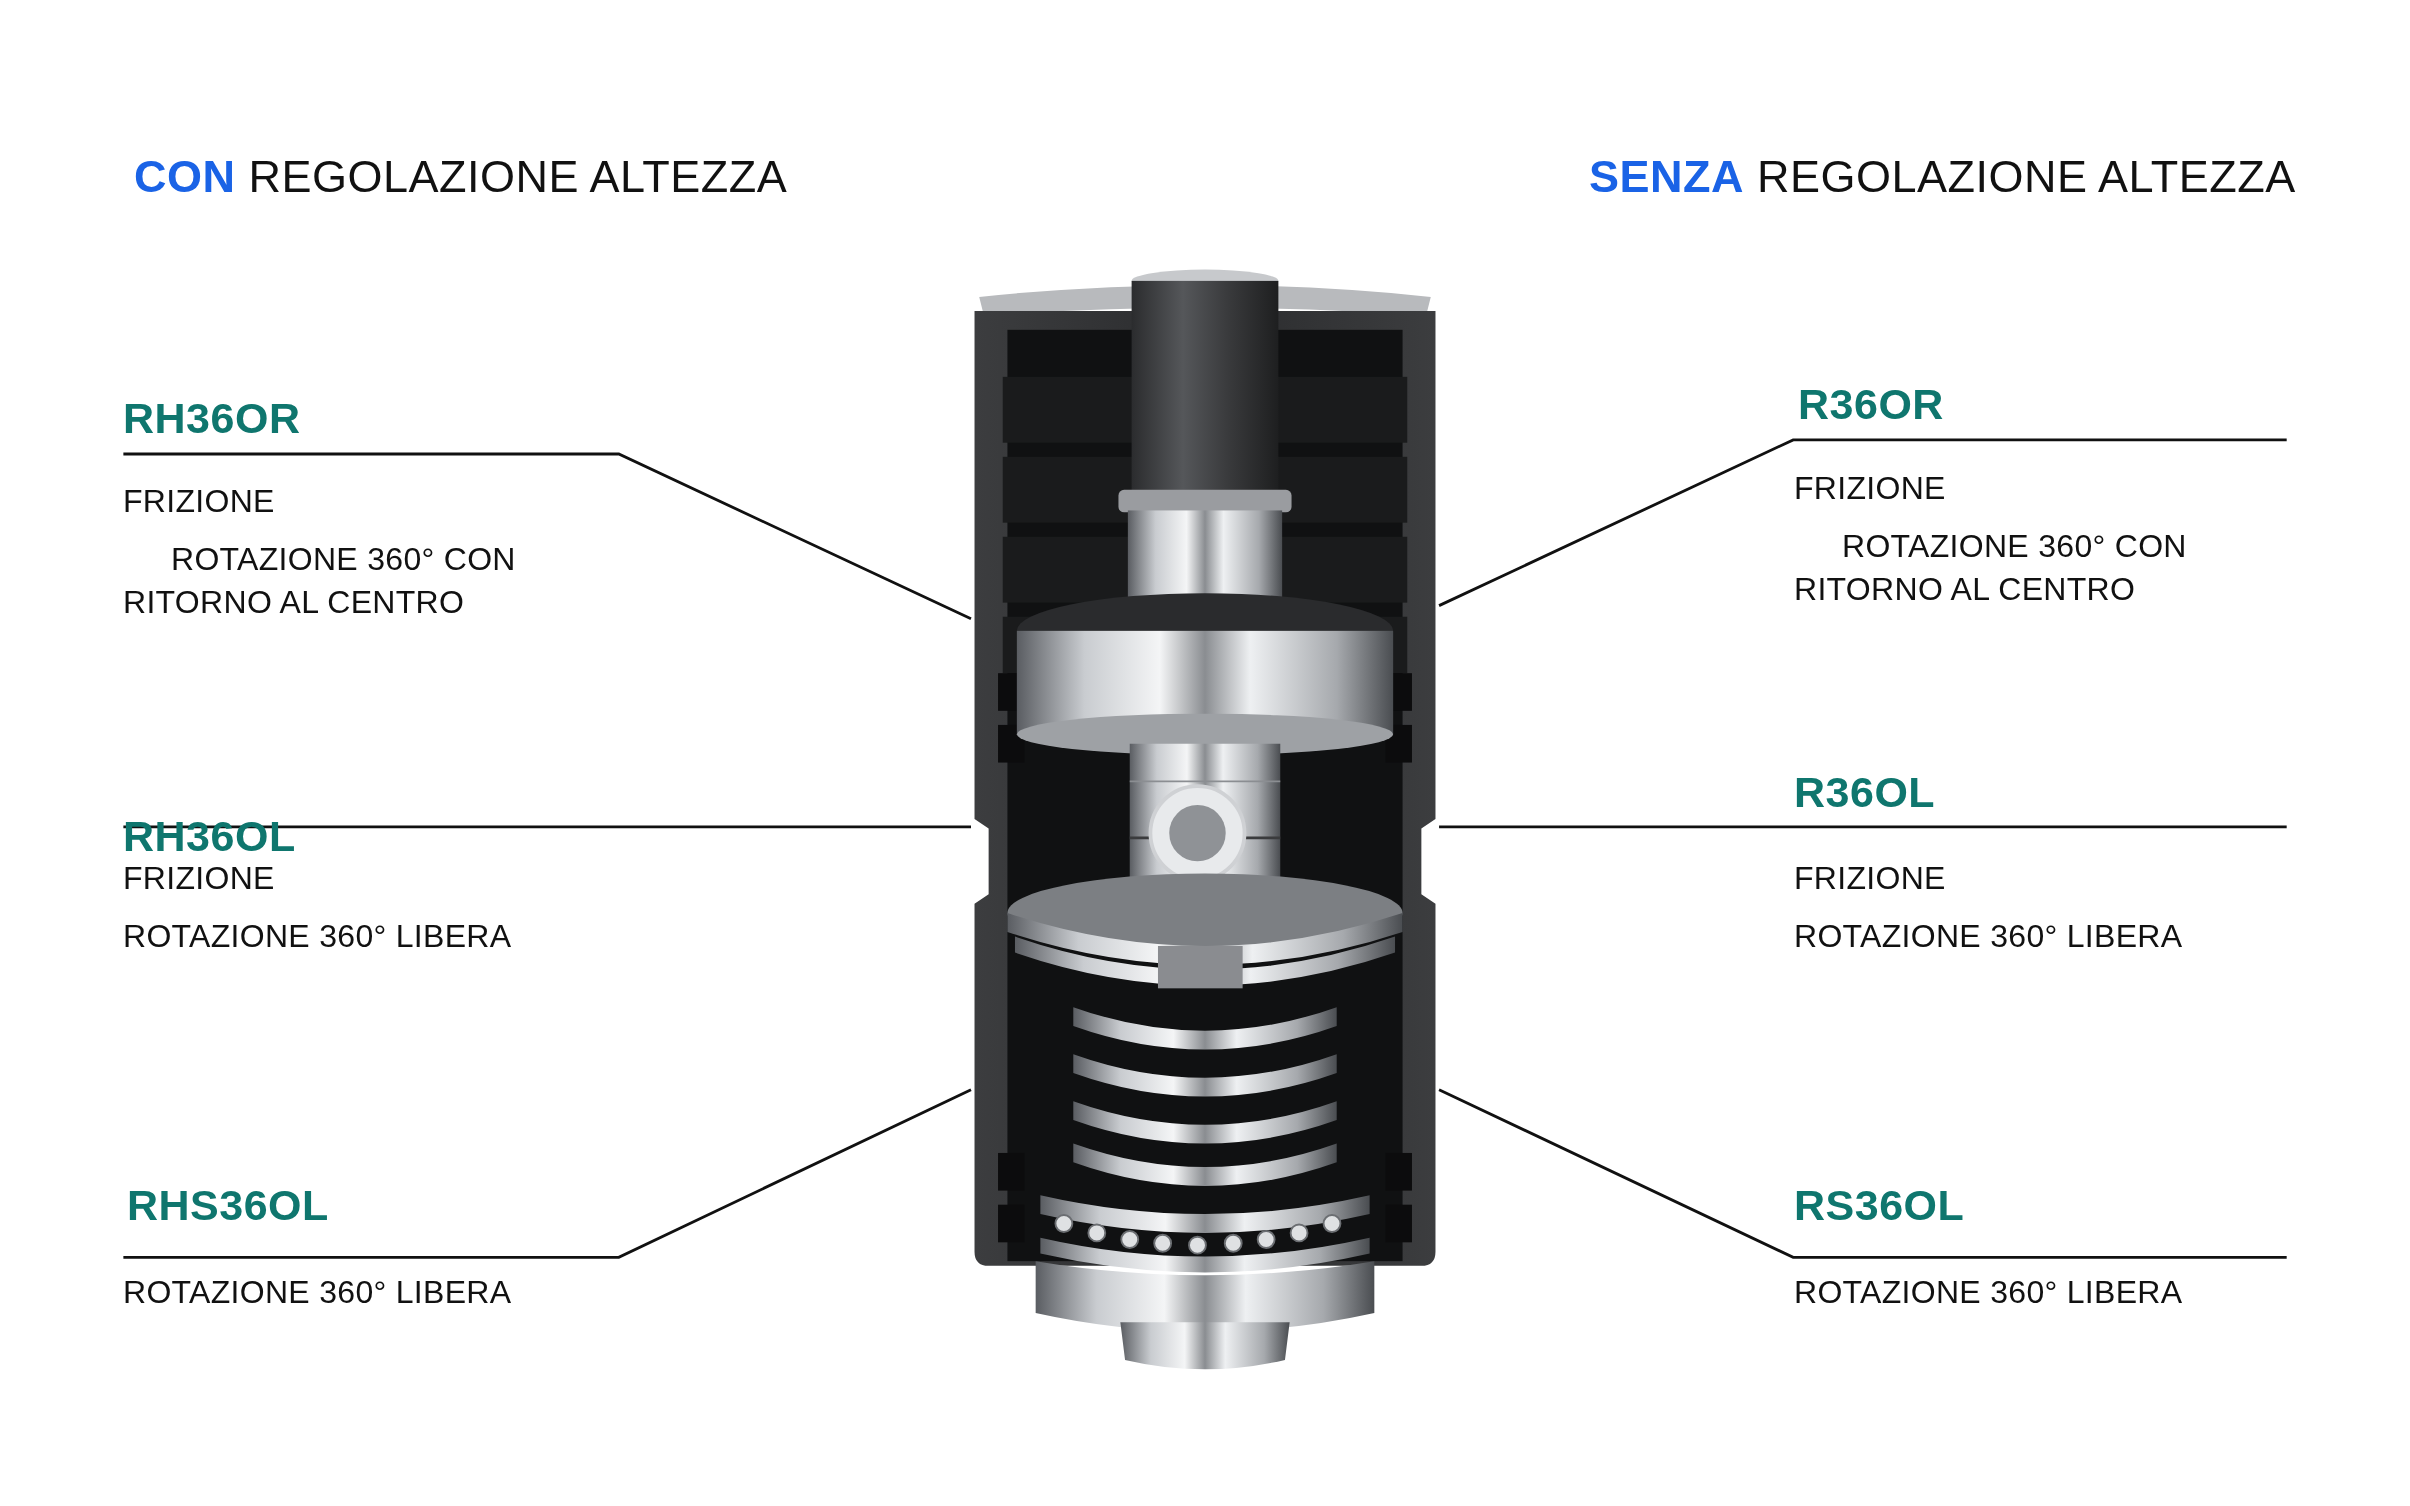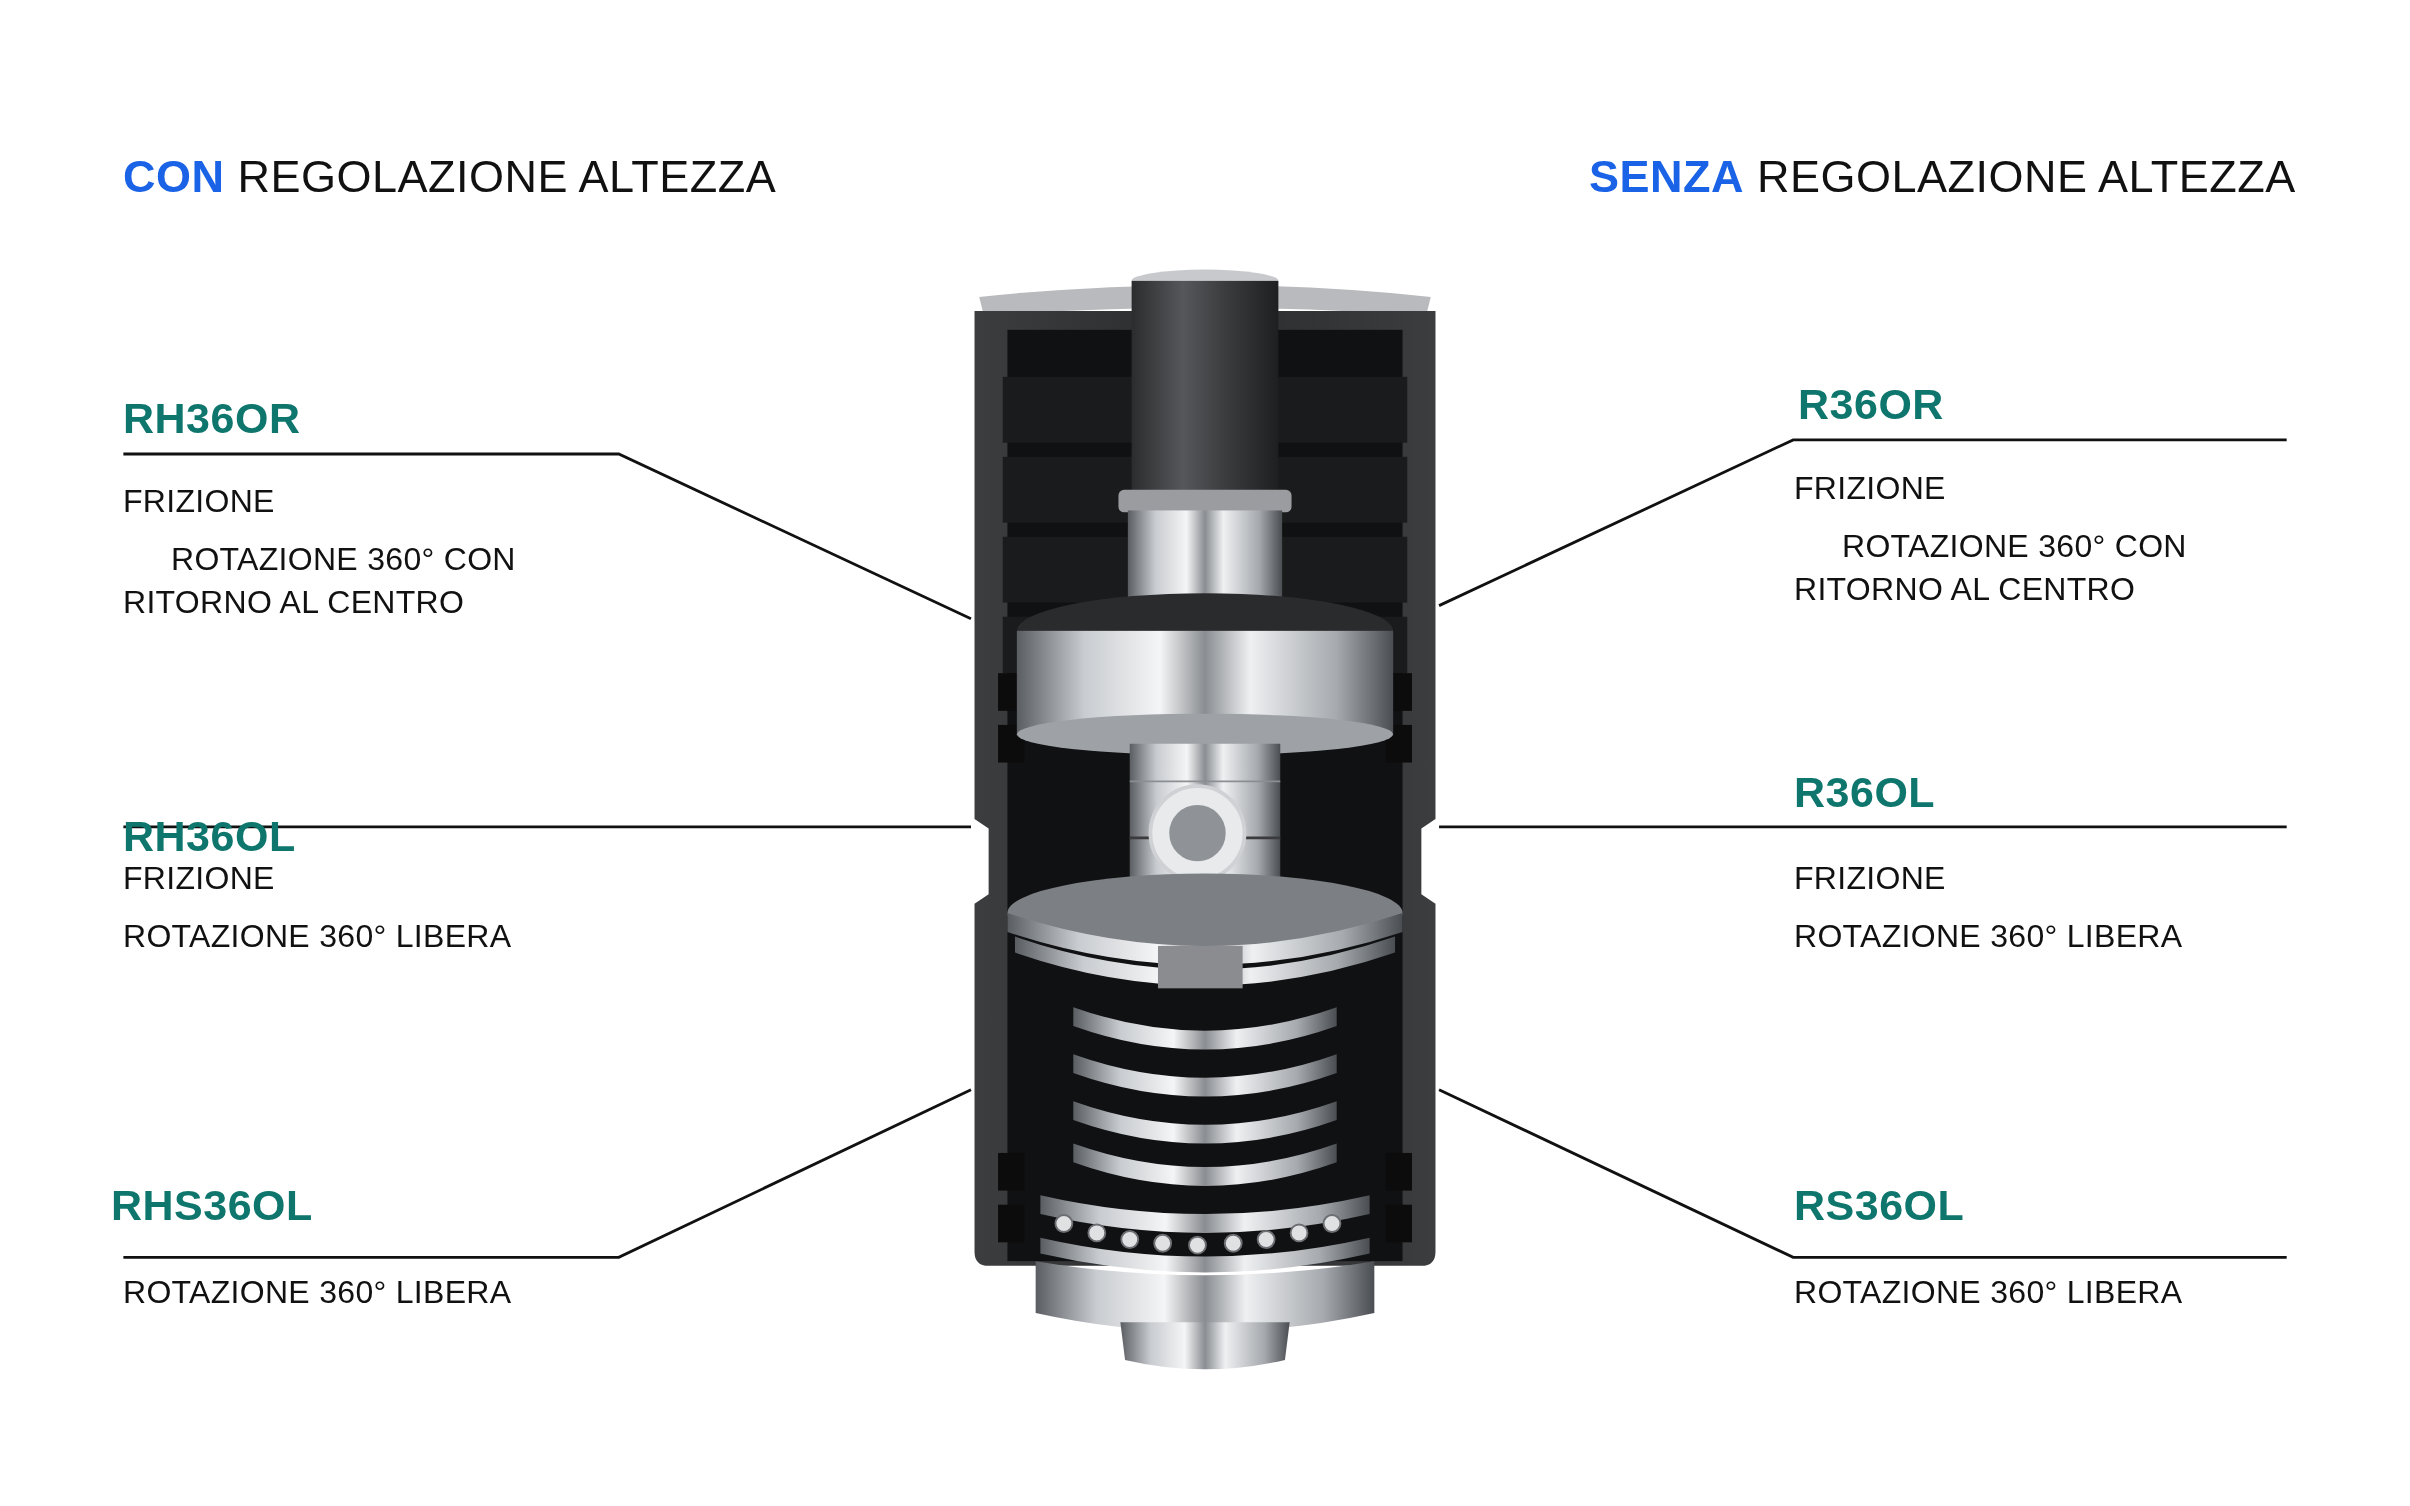--- a/index.html
+++ b/index.html
@@ -11,21 +11,21 @@
   .code { position:absolute; color:#0f766e; font-weight:bold; font-size:43px; letter-spacing:0.5px; }
   .desc { position:absolute; font-size:32px; line-height:43px; color:#111; letter-spacing:0.3px; }
   .desc div { margin-bottom:15px; }
   .desc div.multi { margin-bottom:0;margin-left:48px; }
   svg.lines { position:absolute; left:0; top:0; }
   .product { position:absolute; left:951px; top:254px; width:508px; height:1130px; }
 </style>
 </head>
 <body>
 
-<div class="hdr" style="left:123px;">
+<div class="hdr" style="left:134px;">
   <span class="accent">CON</span><span class="rest"> REGOLAZIONE ALTEZZA</span>
 </div>
 <div class="hdr" style="left:1589px;">
   <span class="accent">SENZA</span><span class="rest"> REGOLAZIONE ALTEZZA</span>
 </div>
 
 <svg class="lines" width="2411" height="1507" viewBox="0 0 2560 1600">
   <g stroke="#111" stroke-width="3" fill="none">
 
     <polyline points="131,482 657,482 1031,657"></polyline>
@@ -48,21 +48,21 @@
   <div class="multi">ROTAZIONE 360° CON</div>
   <div>RITORNO AL CENTRO</div>
 </div>
 
 <div class="code" style="left:123px; top:812px;text-align:right;">RH36OL</div>
 <div class="desc" style="left:123px; top:857px;">
   <div>FRIZIONE</div>
   <div>ROTAZIONE 360° LIBERA</div>
 </div>
 
-<div class="code" style="left:111px; top:1181px;">RHS36OL</div>
+<div class="code" style="left:127px; top:1181px;">RHS36OL</div>
 <div class="desc" style="left:123px; top:1271px;">
   <div>ROTAZIONE 360° LIBERA</div>
 </div>
 
 <div class="code" style="left:1798px; top:380px;">R36OR</div>
 <div class="desc" style="left:1794px; top:467px;">
   <div>FRIZIONE</div>
   <div class="multi">ROTAZIONE 360° CON</div>
   <div>RITORNO AL CENTRO</div>
 </div>

